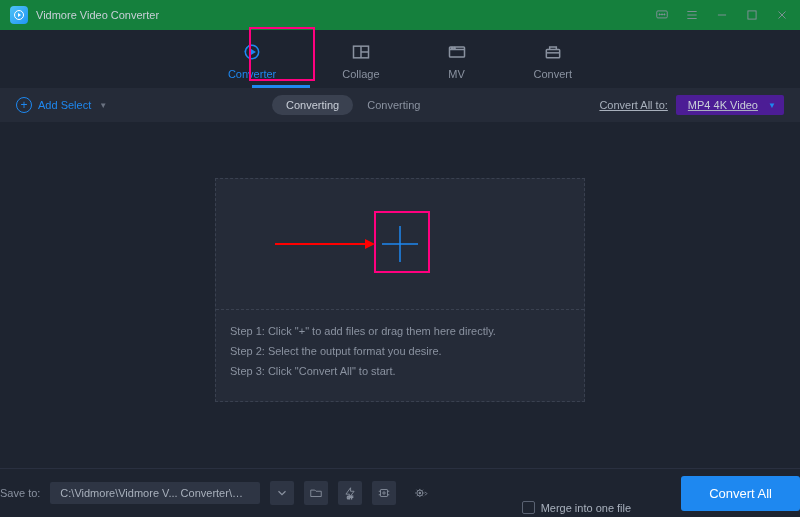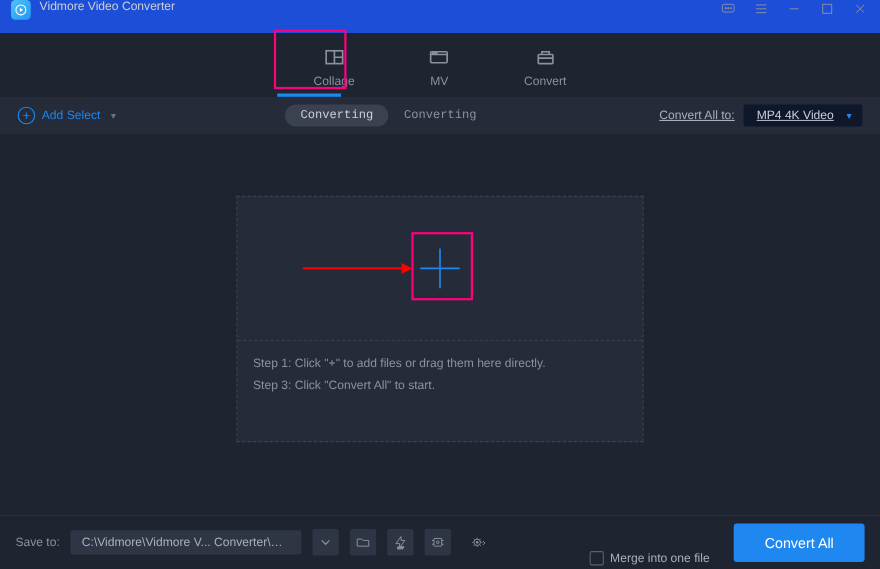--- a/index.html
+++ b/index.html
@@ -6,23 +6,23 @@
 body {
   width: 800px; height: 517px;
   background: #1e2430;
   font-family: "Segoe UI", Arial, sans-serif;
   color: #a8b0bc;
   overflow: hidden;
   position: relative;
 }
 .titlebar {
   height: 30px;
-  display: flex; align-items: flex-start;
+  display: flex; align-items: center;
   padding: 0 10px;
-  background: #1d4ed8;
+  background: #15803d;
 }
 .logo {
   width: 18px; height: 18px;
   background: linear-gradient(135deg, #4fc3f7, #2196f3);
   border-radius: 4px;
   display: flex; align-items: center; justify-content: center;
   margin-right: 8px;
 }
 .logo svg { width: 12px; height: 12px; }
 .title { font-size: 11px; color: #c9cfd8; }
@@ -65,26 +65,26 @@
 }
 .plus-circle {
   width: 16px; height: 16px; border: 1.5px solid #1e88f0; border-radius: 50%;
   display: flex; align-items: center; justify-content: center;
   font-size: 12px; line-height: 1;
 }
 .chev { color: #6a7280; margin-left: 2px; font-size: 8px;}
 .seg-tabs { margin-left: auto; margin-right: auto; display: flex; gap: 0; }
 .seg-tab {
   padding: 4px 14px; font-size: 11px; color: #8a92a0;
-  border-radius: 12px; cursor: pointer; font-family: Liberation Mono, monospace;
+  border-radius: 12px; cursor: pointer;
 }
 .seg-tab.active { background: #3a4150; color: #c9cfd8; }
 .convert-all-to { display: flex; align-items: center; gap: 8px; text-decoration: underline; }
 .format-select {
-  background: #0f172a; padding: 4px 26px 4px 12px; font-size: 11px;
+  background: #4c1d95; padding: 4px 26px 4px 12px; font-size: 11px;
   color: #c9cfd8; position: relative; border-radius: 2px;
 }
 .format-select .sel-chev { position: absolute; right: 8px; top: 6px; color: #1e88f0; font-size: 8px;}
 
 .main {
   height: 336px;
   display: flex; align-items: center; justify-content: center;
   position: relative;
 }
 .dropzone {
@@ -110,21 +110,21 @@
 
 .bottom-divider {
   position: absolute; left: 0; right: 0; bottom: 48px;
   height: 1px; background: #2a3040;
 }
 
 .bottombar {
   position: absolute; bottom: 0; left: 0; right: 0;
   height: 48px;
   display: flex; align-items: center;
-  padding: 0 14px;
+  padding: 0 0;
   font-size: 11px;
   gap: 10px;
 }
 .save-label { color: #8a92a0; }
 .path-box {
   background: #2e3544; padding: 5px 10px; width: 210px;
   color: #a8b0bc; font-size: 11px; border-radius: 2px;
   white-space: nowrap; overflow: hidden; text-overflow: ellipsis;
 }
 .small-btn {
@@ -133,21 +133,21 @@
   border-radius: 2px; cursor: pointer; color: #8a92a0;
 }
 .small-btn svg { width: 14px; height: 14px; }
 .merge { display: flex; align-items: center; gap: 6px; margin-left: auto; margin-right: 12px; margin-top: 29px; }
 .merge-check {
   width: 13px; height: 13px; border: 1px solid #5a6272; border-radius: 2px;
 }
 .convert-btn {
   background: #1e88f0; color: #fff;
   padding: 10px 28px; font-size: 13px;
-  border-radius: 3px; cursor: pointer;
+  border-radius: 3px; cursor: pointer; margin-left: 28px;
 }
 </style>
 </head>
 <body>
 
 <div class="titlebar">
   <div class="logo">
     <svg viewBox="0 0 24 24">
         <circle cx="12" cy="12" r="9" fill="none" stroke="#fff" stroke-width="2"></circle>
         <path d="M10 8 L16 12 L10 16 Z" fill="#fff"></path>
@@ -184,20 +184,28 @@
       <svg viewBox="0 0 24 24" stroke="currentColor" stroke-width="1.5">
           <line x1="6" y1="6" x2="18" y2="18"></line>
           <line x1="18" y1="6" x2="6" y2="18"></line>
         </svg>
     </div>
   </div>
 </div>
 
 <div class="nav-tabs">
   <div class="highlight-box" style="left:249px; top:-3px; width:66px; height:54px;"></div>
+  <div class="nav-tab active">
+    <svg viewBox="0 0 24 24" fill="none" stroke="#1e88f0" stroke-width="1.8">
+        <circle cx="12" cy="12" r="8"></circle>
+        <path d="M4 12 A8 8 0 0 1 12 4" stroke-dasharray="2 2"></path>
+        <path d="M10 9 L15 12 L10 15 Z" fill="#1e88f0"></path>
+      </svg>
+    <span>Converter</span>
+  </div>
   <div class="nav-tab">
     <svg viewBox="0 0 24 24" fill="none" stroke="#8a92a0" stroke-width="1.8">
         <rect x="3" y="5" width="18" height="14"></rect>
         <line x1="12" y1="5" x2="12" y2="19"></line>
         <line x1="12" y1="12" x2="21" y2="12"></line>
       </svg>
     <span>Collage</span>
   </div>
   <div class="nav-tab">
     <svg viewBox="0 0 24 24" fill="none" stroke="#8a92a0" stroke-width="1.8">
@@ -244,20 +252,21 @@
       <div class="highlight-box" style="left:158px; top:32px; width:56px; height:62px;"></div>
       <div class="big-plus">
         <svg viewBox="0 0 40 40">
             <line x1="20" y1="2" x2="20" y2="38" stroke="#1e88f0" stroke-width="1.5"></line>
             <line x1="2" y1="20" x2="38" y2="20" stroke="#1e88f0" stroke-width="1.5"></line>
           </svg>
       </div>
     </div>
     <div class="dz-bottom">
       <div>Step 1: Click "+" to add files or drag them here directly.</div>
+      <div>Step 2: Select the output format you desire.</div>
       <div>Step 3: Click "Convert All" to start.</div>
     </div>
   </div>
   <div class="red-arrow" style="left:275px; top:116px;">
     <svg width="100" height="12" viewBox="0 0 100 12">
         <line x1="0" y1="6" x2="90" y2="6" stroke="#ff0000" stroke-width="2"></line>
         <path d="M90 1 L100 6 L90 11 Z" fill="#ff0000"></path>
       </svg>
   </div>
 </div>

